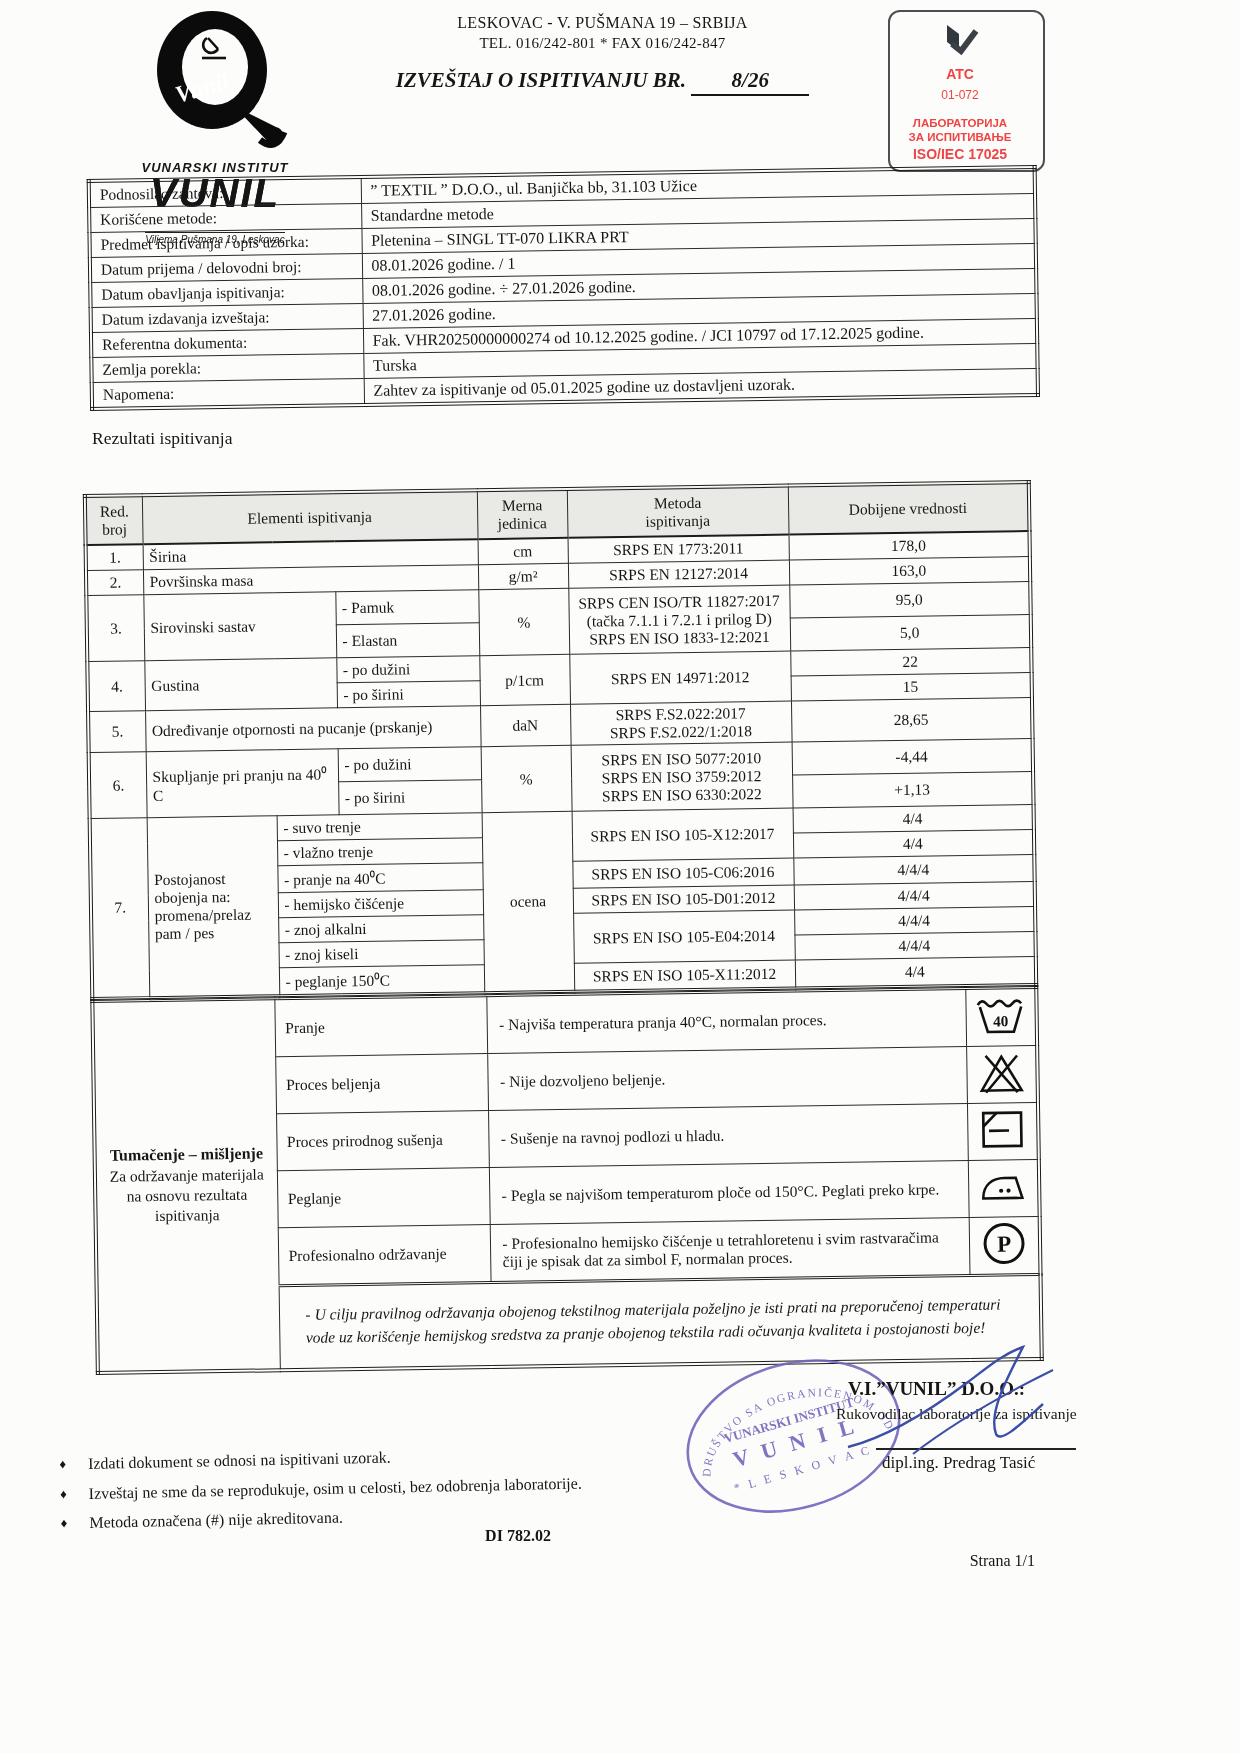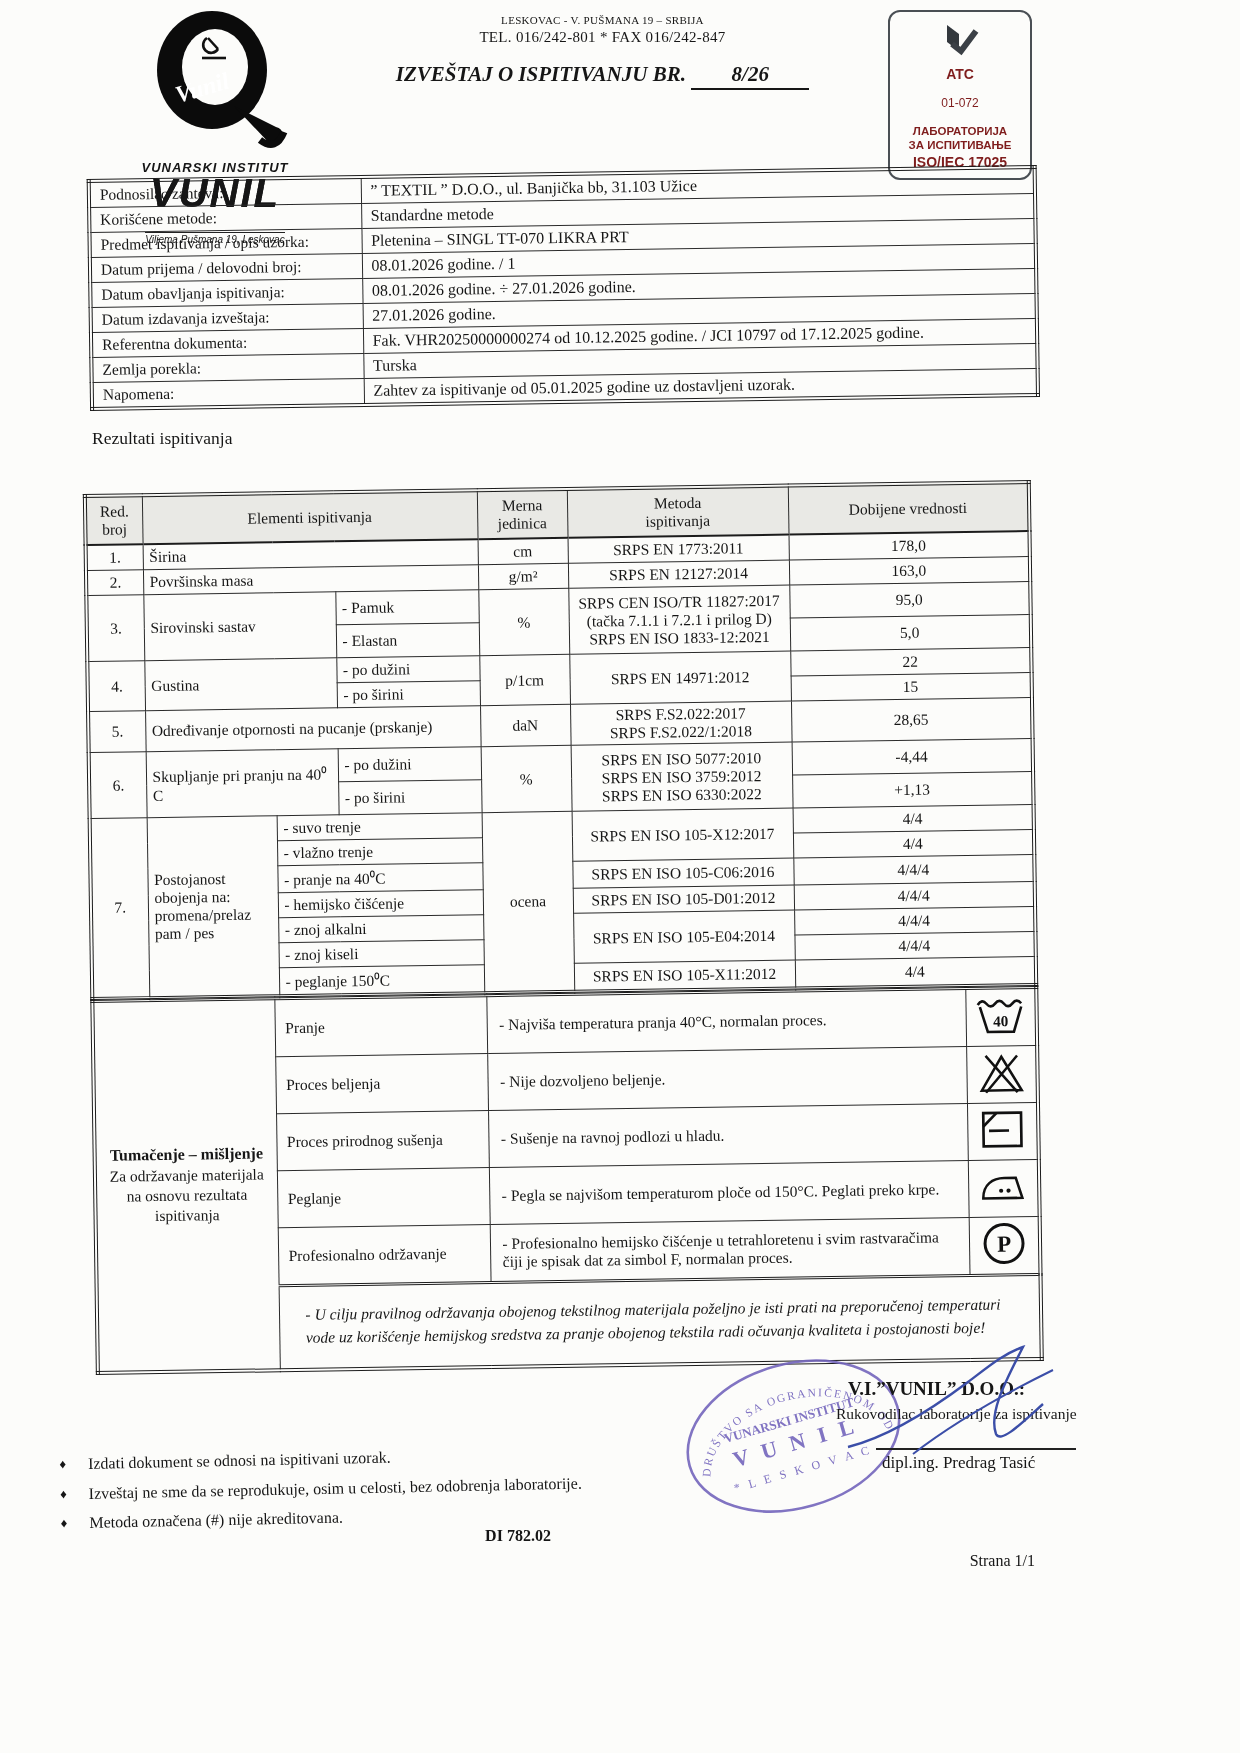--- a/index.html
+++ b/index.html
@@ -15,31 +15,31 @@
   .logo-brand{font-family:"Liberation Sans",sans-serif;font-weight:900;font-style:italic;
               font-size:40px;letter-spacing:2px;line-height:0.9;
               background:repeating-linear-gradient(180deg,#000 0 3px,#555 3px 4px);
               -webkit-background-clip:text;background-clip:text;}
   .logo-addr{font-family:"Liberation Sans",sans-serif;font-size:10px;font-style:italic;
              border-top:1px solid #222;display:inline-block;padding-top:1px;margin-top:1px;}
 
   .head-center{position:absolute;left:330px;top:12px;width:545px;text-align:center;}
   .h-company{font-size:22px;font-weight:bold;letter-spacing:.3px;}
   .h-lab{font-size:16px;font-weight:bold;margin-top:2px;letter-spacing:.4px;}
-  .h-addr{font-size:11px;margin-top:2px;letter-spacing:.3px;}
+  .h-addr{font-size:16px;margin-top:2px;letter-spacing:.3px;}
   .h-tel{font-size:15px;margin-top:3px;letter-spacing:.3px;}
   .h-report{font-size:21px;font-weight:bold;font-style:italic;margin-top:16px;text-align:center;}
   .h-repnum{display:inline-block;min-width:90px;border-bottom:2px solid #161616;
             font-style:italic;padding:0 14px 1px 14px;}
 
   .badge{position:absolute;left:888px;top:10px;width:132px;border:2px solid #4a4f54;
-         border-radius:12px;text-align:center;padding:10px 4px 8px 4px;
-         font-family:"Liberation Sans",sans-serif;color:#7f1d1d;}
+         border-radius:12px;text-align:center;padding:10px 17px 8px 4px;
+         font-family:"Liberation Sans",sans-serif;color:#ef4444;}
   .badge-name{font-weight:bold;font-size:14px;margin-top:2px;}
-  .badge-code{font-size:12px;margin-top:14px;}
+  .badge-code{font-size:12px;margin-top:6px;}
   .badge-l1{font-size:11.5px;font-weight:bold;margin-top:14px;line-height:1.25;text-align:center;}
   .badge-l3{font-size:14px;font-weight:bold;margin-top:1px;}
 
   
   table{border-collapse:collapse;}
   .info{position:absolute;left:88px;top:172px;width:950px;table-layout:fixed;
         border:4px double #1c1c1c;}
   .info td{border:1.5px solid #2a2a2a;font-size:15.5px;padding:2px 9px;height:20px;}
   .info .lbl{width:272px;}
   .info .val{font-size:16px;}

